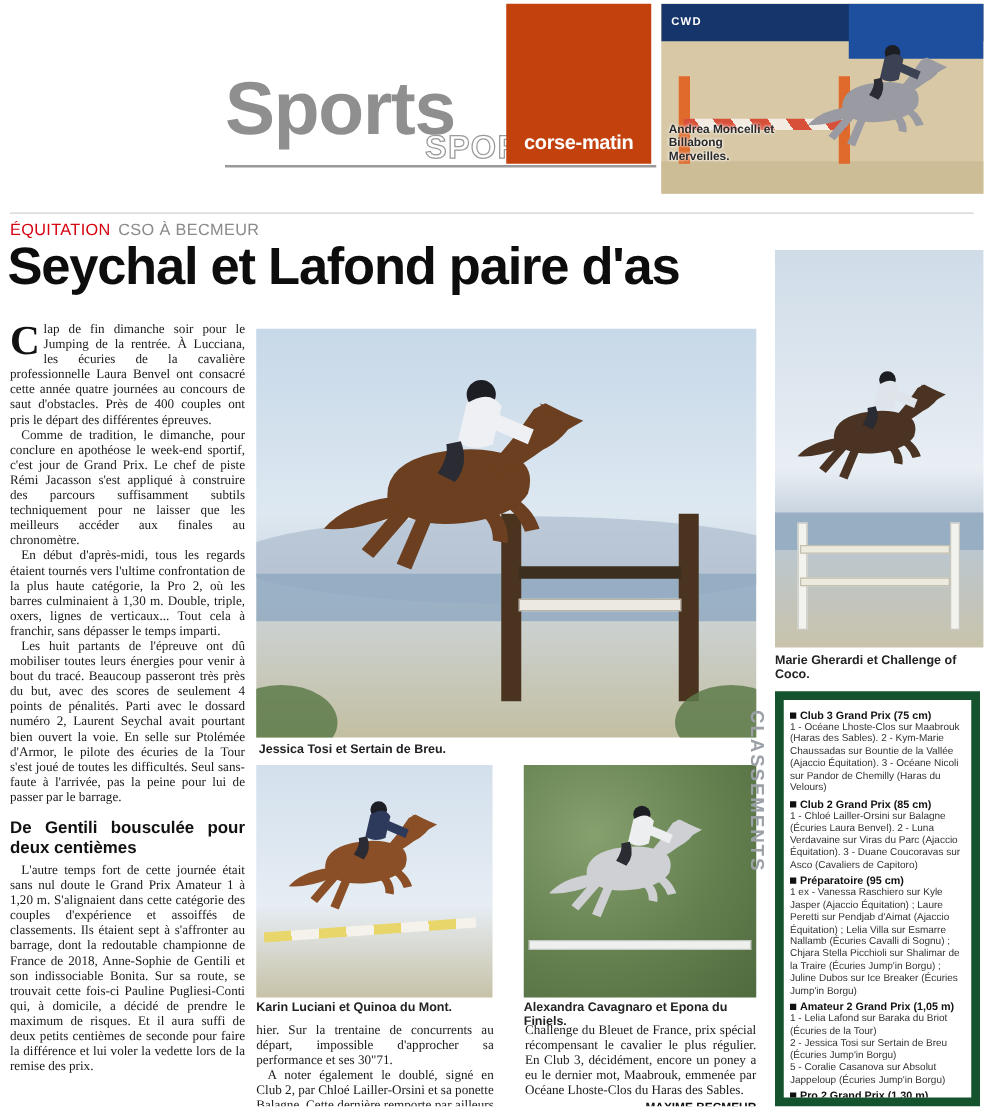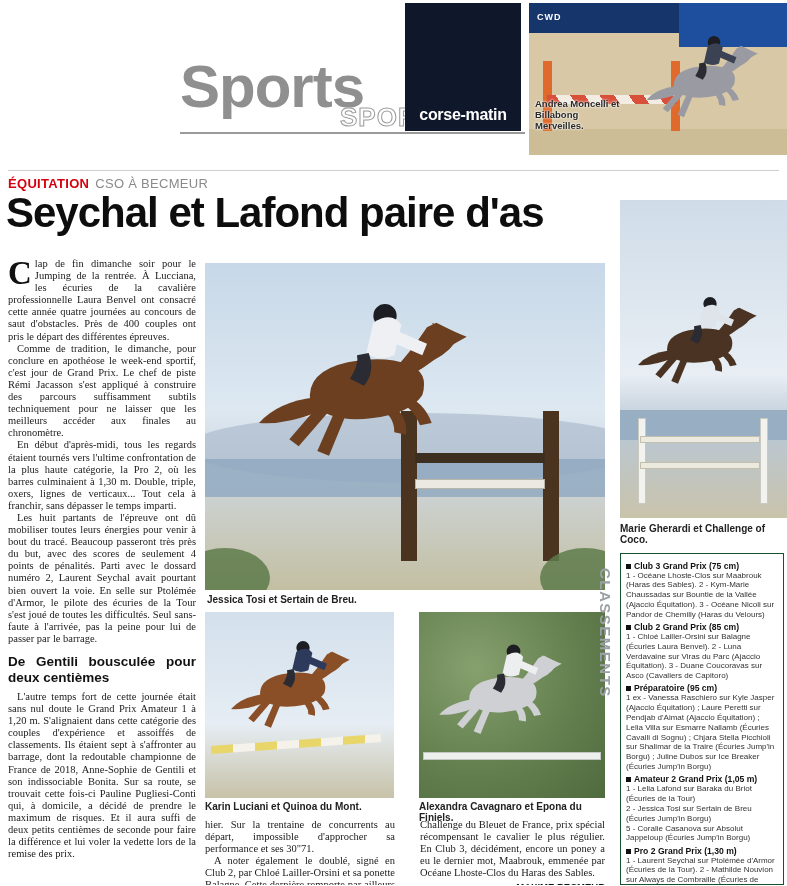--- a/index.html
+++ b/index.html
@@ -6,28 +6,28 @@
   html,body { background:#fff; }
   .page { position:relative; width:787px; height:886px; background:#fff; overflow:hidden;
           font-family:"Liberation Sans", sans-serif; }
 
   
   .masthead-title { position:absolute; left:180px; top:52px; font-size:60px; font-weight:bold;
                     color:#8f8f8f; letter-spacing:-1px; }
   .masthead-watermark { position:absolute; left:340px; top:102px; font-size:26px; font-weight:bold;
                         color:#fff; -webkit-text-stroke:1px #9a9a9a; letter-spacing:1px; z-index:1; }
   .masthead-rule { position:absolute; left:180px; top:132px; width:345px; height:2px; background:#9a9a9a; }
-  .brand-box { position:absolute; left:405px; top:3px; width:116px; height:128px; background:#0f172a; z-index:2; }
+  .brand-box { position:absolute; left:405px; top:3px; width:116px; height:128px; background:#c2410c; z-index:2; }
   .brand-name { position:absolute; left:0; right:0; bottom:7px; text-align:center; color:#fff;
                 font-size:16px; font-weight:bold; letter-spacing:-0.3px; }
 
   
   .top-hairline { position:absolute; left:8px; top:170px; width:771px; height:1px; background:#cfcfcf; }
   .kicker { position:absolute; left:8px; top:176px; font-size:13px; }
-  .kicker .cat { color:#d6000f; font-weight:bold; letter-spacing:0.3px;margin-top:40px; }
+  .kicker .cat { color:#d6000f; font-weight:normal; letter-spacing:0.3px;margin-top:40px; }
   .kicker .loc { color:#8a8a8a; margin-left:6px; letter-spacing:0.3px; }
   .headline { position:absolute; left:6px; top:189px; width:610px; font-size:42px; font-weight:bold;
               color:#0d0d0d; letter-spacing:-1px; line-height:48px; }
 
   
   .photo { position:absolute; overflow:hidden; background:#cdd8e2; }
   .layer { position:absolute; }
   .horse-svg { position:absolute; }
   .h { fill:var(--horse,#6b4226); } .r { fill:var(--rider,#e5e5ea); }
   .r2 { fill:var(--legs,#2b2b33); } .helmet { fill:var(--helmet,#1d1d24); }
@@ -84,21 +84,21 @@
   .dropcap { float:left; font-size:33px; line-height:27px; font-weight:bold; padding:2px 3px 0 0; color:#111; }
   .subhead { font-family:"Liberation Sans", sans-serif; font-size:13.5px; font-weight:bold;
              line-height:15.5px; color:#111; margin:9px 0 6px 0; }
   .byline { font-family:"Liberation Sans", sans-serif; font-size:9.5px; font-weight:bold;
             color:#111; text-align:right; margin-top:2px; }
 
   
   .cl-label { position:absolute; left:597px; top:568px; height:220px; writing-mode:vertical-rl;
               font-size:15px; font-weight:bold; color:#9aa0a6; letter-spacing:1.5px; }
   .cl-box { position:absolute; left:620px; top:553px; width:164px; height:332px;
-            border:1px solid #14532d; background:#fff; padding:4px 5px; overflow:hidden; }
+            border:7px solid #14532d; background:#fff; padding:4px 5px; overflow:hidden; }
   .cl-title { font-size:8.6px; font-weight:bold; color:#111; margin-top:2.5px; }
   .cl-sq { display:inline-block; width:5px; height:5px; background:#111; margin-right:3px; }
   .cl-body { font-size:8px; line-height:9.8px; color:#333; white-space:pre-line; }
 </style>
 </head>
 <body>
 
 <svg width="0" height="0" style="position:absolute">
   <defs>
     <g id="horse">

